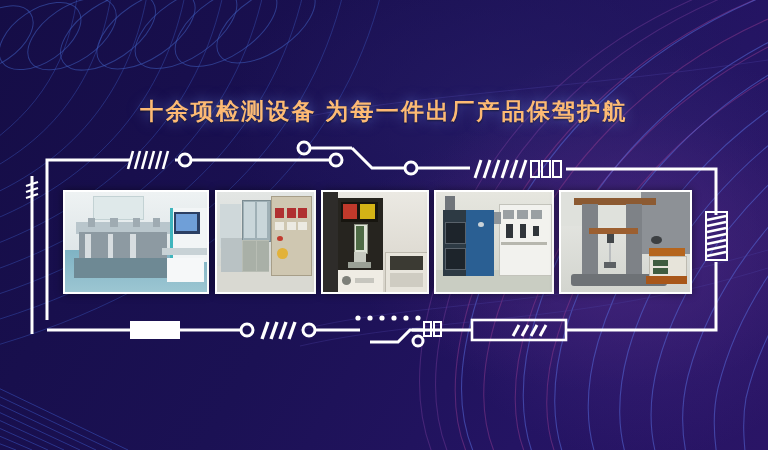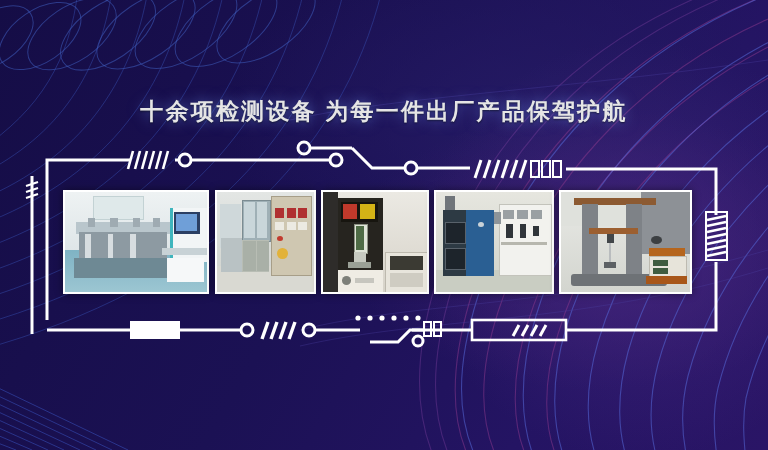--- a/index.html
+++ b/index.html
@@ -15,21 +15,21 @@
     background:
       radial-gradient(ellipse 360px 200px at 600px 250px, #3a1f6e 0%, rgba(58,31,110,0) 70%),
       radial-gradient(ellipse 420px 260px at 530px 120px, #241a63 0%, rgba(36,26,99,0) 72%),
       linear-gradient(120deg,#150d46 0%,#1b1154 45%,#241463 75%,#2a1566 100%);
   }
   .bg-svg{position:absolute;inset:0;width:768px;height:450px;}
 
   
   .title{
     position:absolute;left:0;top:96px;width:768px;text-align:center;
-    color:#e5e5e5;font-size:23px;font-weight:bold;letter-spacing:2.2px;
+    color:#fdba74;font-size:23px;font-weight:bold;letter-spacing:2.2px;
     text-shadow:0 0 14px rgba(120,160,255,.55), 0 1px 2px rgba(0,0,0,.65);
     white-space:nowrap;
   }
 
   
   .circuit{position:absolute;left:0;top:0;width:768px;height:450px;pointer-events:none;}
 
   
   .photos{position:absolute;left:0;top:0;width:768px;height:450px;}
   .photo{position:absolute;background:#e9ecef;border:2px solid #ffffff;overflow:hidden;

